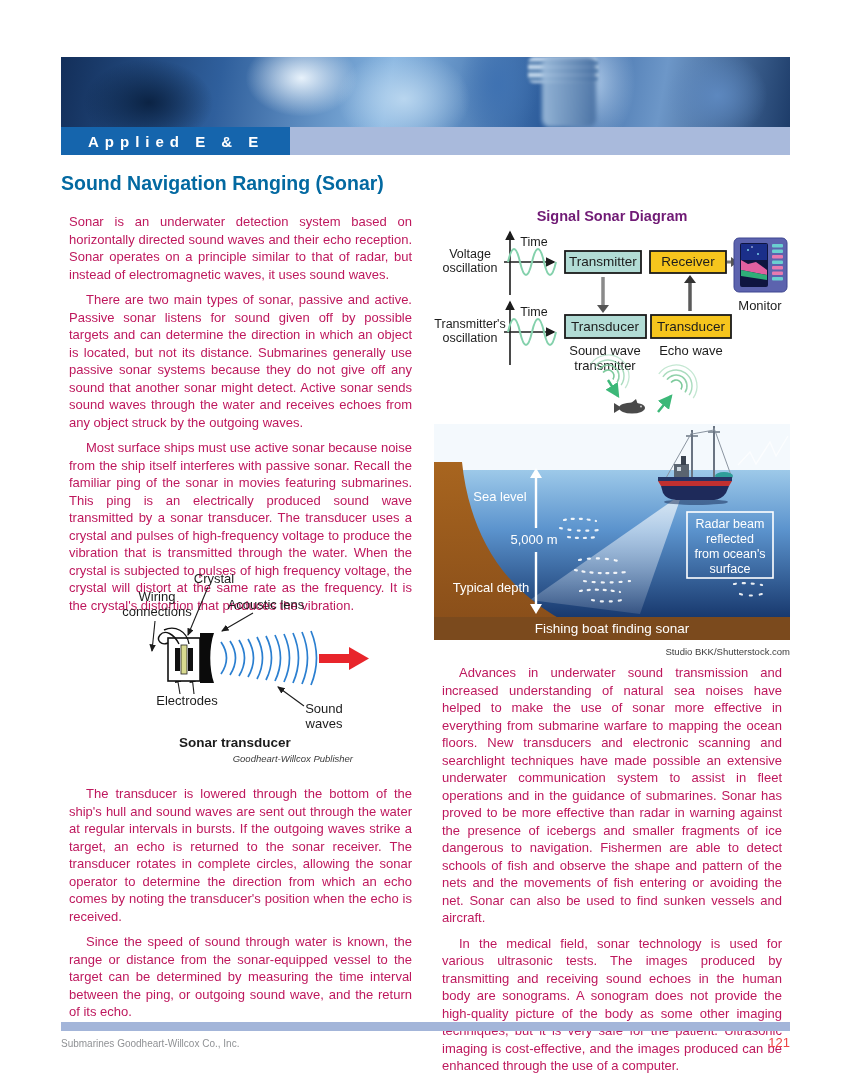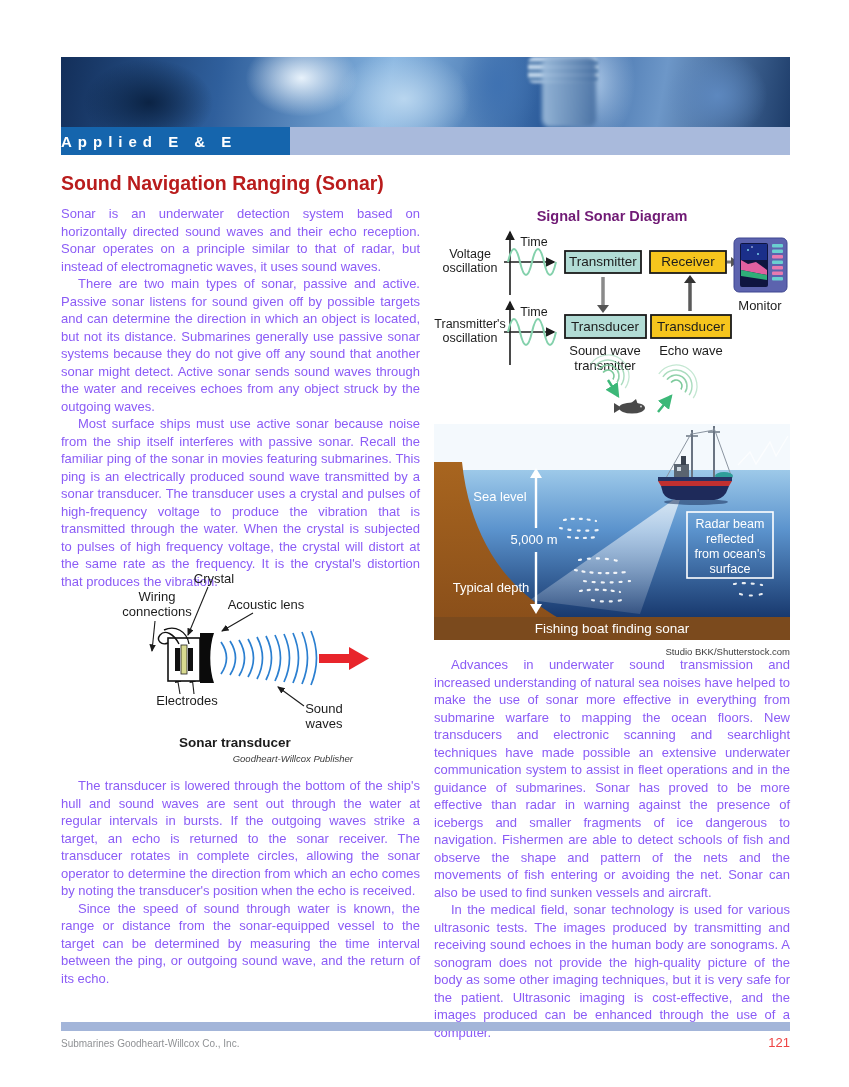--- a/index.html
+++ b/index.html
@@ -16,27 +16,27 @@
       radial-gradient(ellipse 70px 60px at 90% 55%, #5d88bf 0%, rgba(93,136,191,0) 72%),
       linear-gradient(100deg,#132f5a 0%,#2f5f9c 22%,#86b4e0 45%,#2e5e9d 66%,#6d97c8 82%,#1d3c69 100%);}
   .photo .connector{position:absolute;left:66%;top:0;width:54px;height:100%;filter:blur(2px);
       background:linear-gradient(90deg,rgba(160,190,220,.9),rgba(70,110,160,.9));
       border-radius:8px;}
   .photo .ribs{position:absolute;left:64%;top:0;width:70px;height:26px;filter:blur(1.5px);
       background:repeating-linear-gradient(180deg,#c8dbee 0 4px,#5d86b4 4px 8px);border-radius:6px;}
   
   .banner{position:absolute;left:61px;top:127px;width:729px;height:28px;display:flex;}
   .banner .dark{width:229px;height:100%;background:#1565ad;color:#fff;display:flex;align-items:center;
-      padding-left:0;box-sizing:border-box;font-weight:bold;font-size:15px;letter-spacing:6px;}
+      padding-left:27px;box-sizing:border-box;font-weight:bold;font-size:15px;letter-spacing:6px;}
   .banner .light{flex:1;background:#a9badc;}
-  .title{position:absolute;left:61px;top:172px;width:729px;font-size:19.5px;font-weight:bold;color:#b91c1c;}
+  .title{position:absolute;left:61px;top:172px;width:729px;font-size:19.5px;font-weight:bold;color:#0369a1;}
   
   .colL{position:absolute;left:61px;top:205px;width:359px;}
   .colR{position:absolute;left:434px;top:208px;width:356px;}
-  .body p{margin:0;font-size:13px;line-height:17.5px;text-align:justify;color:#8b5cf6;}
+  .body p{margin:8px;font-size:13px;line-height:17.5px;text-align:justify;color:#be185d;}
   .body p.ind{text-indent:17px;}
   .blk{position:absolute;left:0;width:100%;}
   .diagram-title{font-size:14.5px;font-weight:bold;color:#701a75;text-align:center;}
   .credit{font-size:9.5px;color:#3c3c3c;text-align:right;}
   
   svg text{font-family:"Liberation Sans",sans-serif;fill:#1c1c1c;}
   .lbl13{font-size:13px;}
   .lbl12{font-size:12.5px;}
   .boxtxt{font-size:13.5px;}
   .cap-b{font-size:13.5px;font-weight:bold;}

